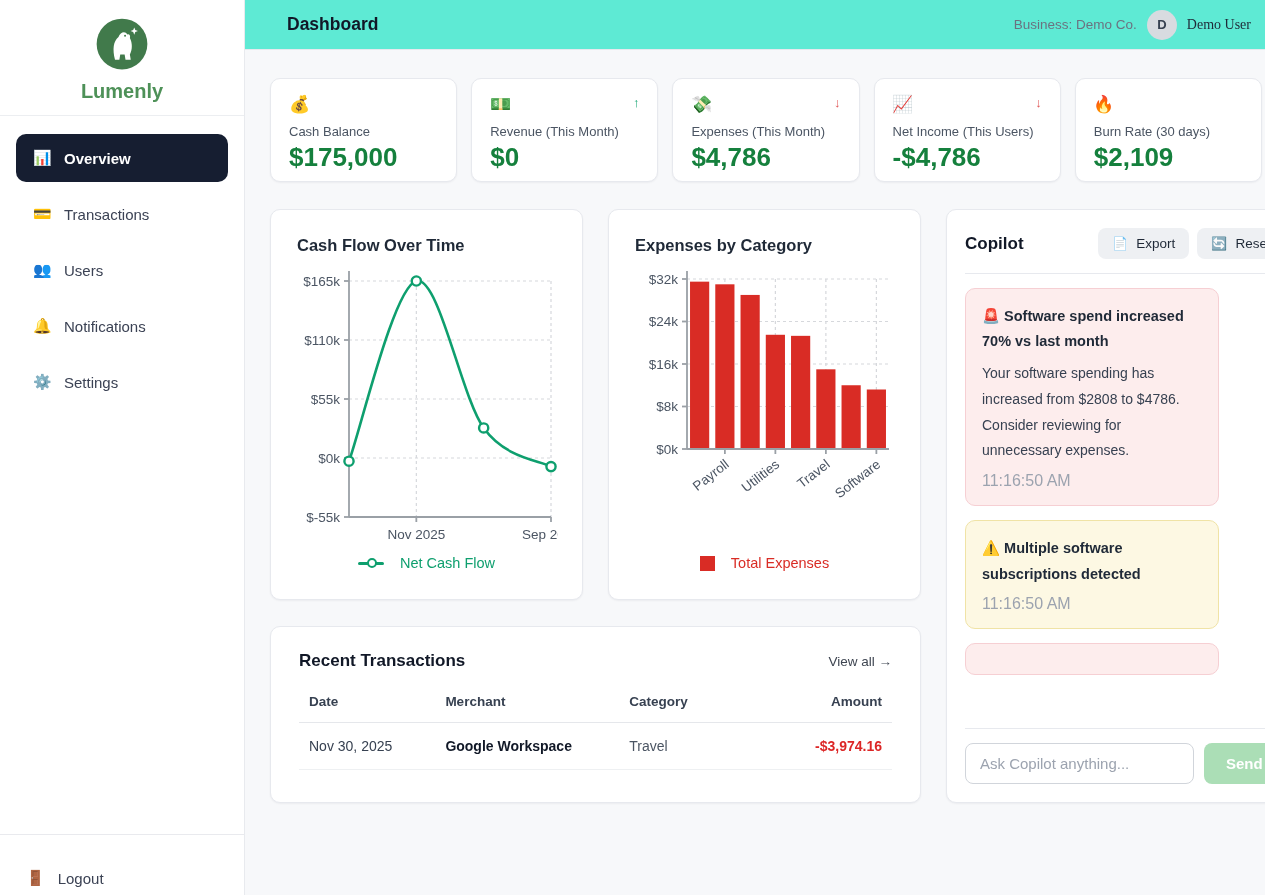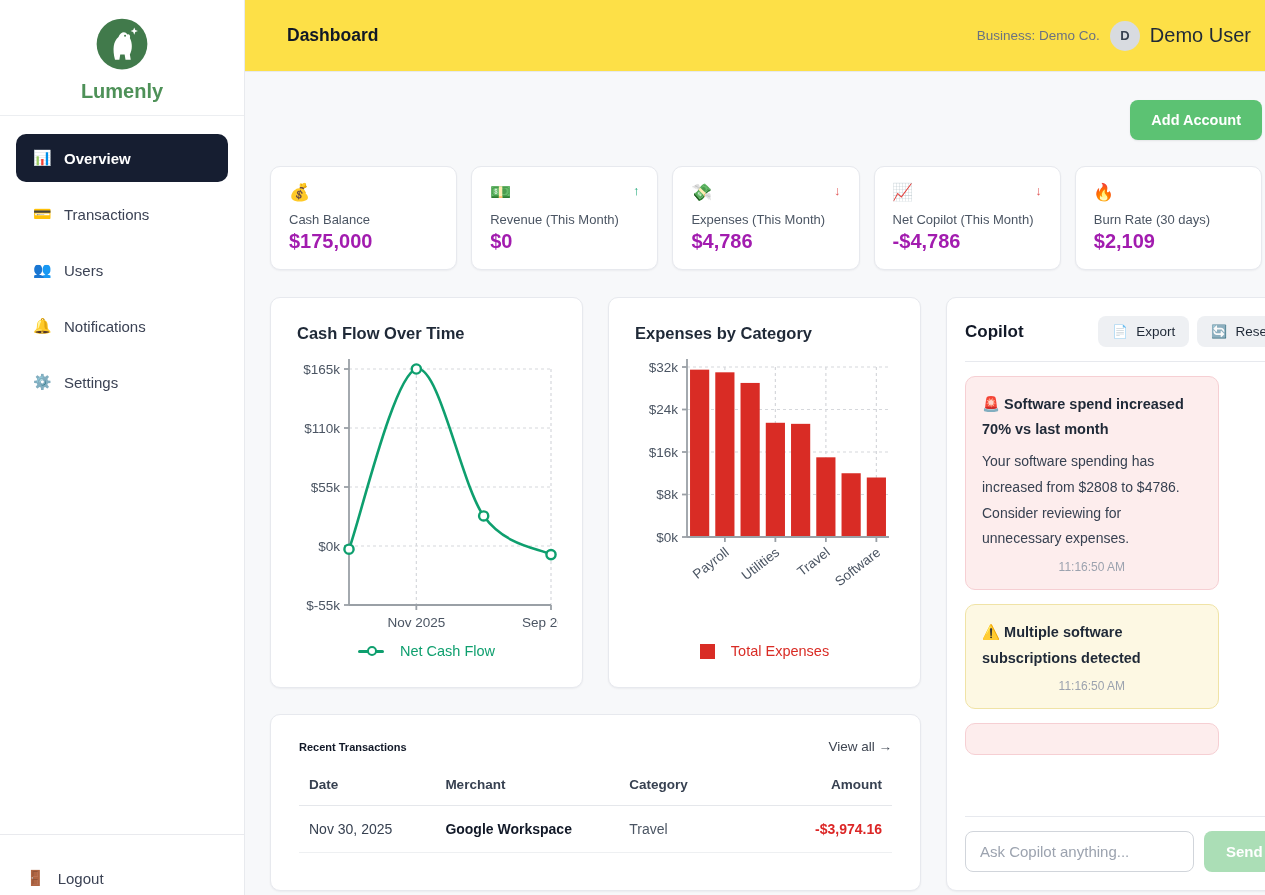--- a/index.html
+++ b/index.html
@@ -13,42 +13,42 @@
   .logo-text { font-size:20px; font-weight:bold; color:#4e9158; margin-top:4px; }
   .nav { padding:18px 16px 0; }
   .nav-item { display:flex; align-items:center; gap:13px; height:48px; padding:0 17px; border-radius:10px; margin-bottom:8px; font-size:15px; color:#3b4254; cursor:pointer; }
   .nav-item .nav-ico { font-size:15px; width:18px; text-align:center; }
   .nav-item.active { background:#161e31; color:#fff; font-weight:bold; }
   .sidebar-bottom { margin-top:auto; border-top:1px solid #e9eaee; }
   .logout-row { display:flex; align-items:center; gap:13px; padding:34px 26px 8px; font-size:15px; color:#3b4254; cursor:pointer; }
 
   
   .main { flex:1; display:flex; flex-direction:column; min-width:0; }
-  .topbar { height:72px; background:#fde047; border-bottom:1px solid #e7e9ee; display:flex; align-items:center; padding:0 10px 0 42px; flex-shrink:0; }
+  .topbar { height:50px; background:#5eead4; border-bottom:1px solid #e7e9ee; display:flex; align-items:center; padding:0 10px 0 42px; flex-shrink:0; }
   .page-title { font-size:17.5px; font-weight:bold; color:#111827; }
   .topbar-right { margin-left:auto; display:flex; align-items:center; gap:10px; }
   .business-label { font-size:13.5px; color:#6b7280; }
   .avatar { width:30px; height:30px; border-radius:50%; background:#d8dbe0; color:#374151; font-size:13px; font-weight:bold; display:flex; align-items:center; justify-content:center; cursor:pointer; }
-  .user-name { font-size:20px; color:#1f2937; padding-right:4px; }
+  .user-name { font-size:14px; color:#1f2937; padding-right:4px;font-family:Liberation Serif, serif; }
 
   
   .content { padding:28px 3px 0 25px; height:837px; overflow:hidden; }
   .toolbar-row { display:flex; justify-content:flex-end; margin-bottom:26px; }
   .btn-add { background:#5cc273; color:#fff; border:none; border-radius:8px; font-family:inherit; font-size:14.5px; font-weight:bold; padding:12px 21px; cursor:pointer; box-shadow:0 1px 2px rgba(0,0,0,.08); }
 
   .kpi-row { display:grid; grid-template-columns:repeat(5,1fr); gap:14px; margin-bottom:27px; }
   .card { background:#fff; border:1px solid #e7e9ee; border-radius:10px; box-shadow:0 1px 2px rgba(16,24,40,.05); }
   .kpi-card { padding:17px 18px; height:104px; }
   .kpi-top { display:flex; justify-content:space-between; align-items:flex-start; }
   .kpi-ico { font-size:17px; line-height:1; }
   .kpi-trend { font-size:13px; line-height:1; }
   .trend-up { color:#17a673; }
   .trend-down { color:#e05656; }
   .kpi-label { font-size:13px; color:#4b5563; margin-top:11px; white-space:nowrap; overflow:hidden; }
-  .kpi-value { font-size:20px; font-weight:bold; color:#a21caf; margin-top:3px; }
+  .kpi-value { font-size:26px; font-weight:bold; color:#15803d; margin-top:3px; }
 
   .grid { display:grid; grid-template-columns:313px 313px 1fr; grid-template-rows:391px auto; column-gap:25px; row-gap:26px; }
   .chart-card { padding:26px; height:391px; }
   .chart-title { font-size:16.5px; font-weight:bold; color:#1f2937; margin-bottom:12px; }
   .chart-svg { display:block; }
   svg text { font-family:"Liberation Sans", sans-serif; }
   .grid-ln { stroke:#d6d8dc; stroke-dasharray:3 3; stroke-width:1.2; }
   .axis-ln { stroke:#9aa0a6; stroke-width:1.8; }
   .tick { font-size:13.5px; fill:#4b5563; }
   .legend-row { display:flex; justify-content:center; align-items:center; gap:16px; margin-top:6px; cursor:pointer; }
@@ -64,30 +64,30 @@
   .copilot-title { font-size:17px; font-weight:bold; color:#111827; }
   .chip-btn { display:flex; align-items:center; gap:8px; background:#eef0f3; border:none; border-radius:8px; padding:8px 14px; font-family:inherit; font-size:13.5px; color:#1f2937; cursor:pointer; }
   .chip-btn .chip-ico { font-size:13px; line-height:1; }
   .chip-export { margin-left:auto; margin-right:8px; }
   .alerts-viewport { position:relative; height:458px; overflow:hidden; padding-top:14px; }
   .alert { border-radius:10px; padding:15px 16px; margin:0 66px 14px 0; }
   .alert--critical { background:#fdeded; border:1px solid #f6cfd3; }
   .alert--warning { background:#fdf8e3; border:1px solid #f0e3a6; }
   .alert-title { font-size:14.5px; font-weight:bold; color:#1f2937; line-height:1.75; }
   .alert-body { font-size:14px; color:#374151; line-height:1.85; margin-top:6px; }
-  .alert-time { font-size:12px; color:#9ca3af; margin-top:8px;text-align:center; }
+  .alert-time { font-size:16px; color:#9ca3af; margin-top:8px; }
   .copilot-foot { border-top:1px solid #e7e9ee; padding-top:14px; display:flex; gap:10px; }
   .copilot-input { flex:1; border:1px solid #d1d5db; border-radius:8px; padding:11px 14px; font-family:inherit; font-size:15px; color:#1f2937; outline:none; min-width:0; }
   .copilot-input::placeholder { color:#9ca3af; }
   .btn-send { background:#abdeb6; color:#fff; border:none; border-radius:8px; font-family:inherit; font-size:15px; font-weight:bold; padding:11px 22px; cursor:pointer; }
 
   
   .tx-card { grid-column:1 / 3; grid-row:2; padding:24px 28px; }
   .tx-head { display:flex; align-items:center; margin-bottom:10px; }
-  .tx-title { font-size:11px; font-weight:bold; color:#111827; }
+  .tx-title { font-size:17px; font-weight:bold; color:#111827; }
   .view-all { margin-left:auto; font-size:13.5px; color:#3f4652; text-decoration:none; cursor:pointer; }
   table.tx { width:100%; border-collapse:collapse; }
   .tx th { font-size:13.5px; font-weight:bold; color:#374151; text-align:left; padding:13px 10px; border-bottom:1px solid #e5e7eb; }
   .tx td { font-size:14px; padding:15px 10px; border-bottom:1px solid #eef0f2; }
   .tx .col-amount { text-align:right; }
   .td-date { color:#374151; }
   .td-merchant { font-weight:bold; color:#111827; }
   .td-category { color:#4b5563; }
   .td-amount { font-weight:bold; color:#dc2626; text-align:right; }
 </style>
@@ -140,23 +140,20 @@
     <header class="topbar">
       <div class="page-title">Dashboard</div>
       <div class="topbar-right">
         <span class="business-label">Business: Demo Co.</span>
         <span class="avatar">D</span>
         <span class="user-name">Demo User</span>
       </div>
     </header>
 
     <div class="content">
-      <div class="toolbar-row">
-        <button class="btn-add">Add Account</button>
-      </div>
 
       <div class="kpi-row">
         <div class="card kpi-card">
           <div class="kpi-top">
               <span class="kpi-ico">💰</span>
             </div>
           <div class="kpi-label">Cash Balance</div>
           <div class="kpi-value">$175,000</div>
         </div>
         <div class="card kpi-card">
@@ -173,21 +170,21 @@
             <span class="kpi-trend trend-down">↓</span>
           </div>
           <div class="kpi-label">Expenses (This Month)</div>
           <div class="kpi-value">$4,786</div>
         </div>
         <div class="card kpi-card">
           <div class="kpi-top">
             <span class="kpi-ico">📈</span>
             <span class="kpi-trend trend-down">↓</span>
           </div>
-          <div class="kpi-label">Net Copilot (This Month)</div>
+          <div class="kpi-label">Net Income (This Users)</div>
           <div class="kpi-value">-$4,786</div>
         </div>
         <div class="card kpi-card">
           <div class="kpi-top">
               <span class="kpi-ico">🔥</span>
             </div>
           <div class="kpi-label">Burn Rate (30 days)</div>
           <div class="kpi-value">$2,109</div>
         </div>
       </div>

